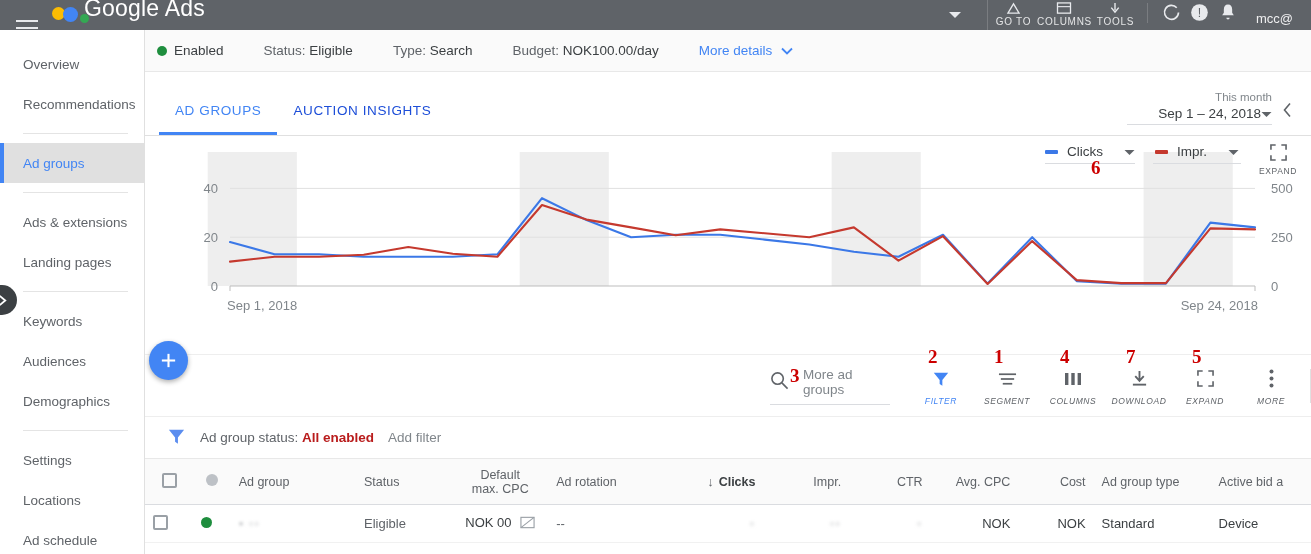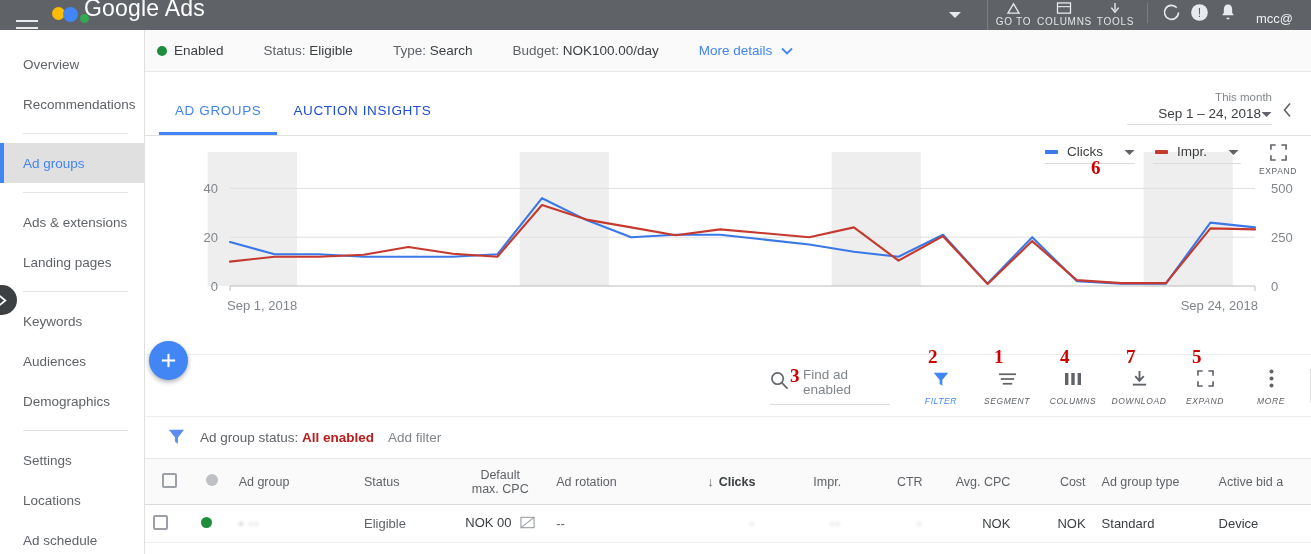--- a/index.html
+++ b/index.html
@@ -357,21 +357,21 @@
 
     <div class="toolbar">
       <div class="anno" style="left:645px; top:10px;">3</div>
       <div class="searchbox">
         <span>
           <svg width="19" height="19" viewBox="0 0 20 20">
               <circle cx="8" cy="8" r="6" fill="none" stroke="#5f6368" stroke-width="1.7"></circle>
               <line x1="12.5" y1="12.5" x2="18.5" y2="18.5" stroke="#5f6368" stroke-width="1.7"></line>
             </svg>
         </span>
-        <span class="searchph">Find ad enabled</span>
+        <span class="searchph">More ad groups</span>
       </div>
 
       <div class="tbtools">
         <div class="tbtool on">
           <div class="anno" style="left:20px; top:-20px;">2</div>
           <span class="ticon">
             <svg width="18" height="18" viewBox="0 0 20 20">
                 <path d="M2 3 H18 L11.5 11 V17.5 L8.5 15.5 V11 Z" fill="#4285f4"></path>
               </svg>
           </span>

